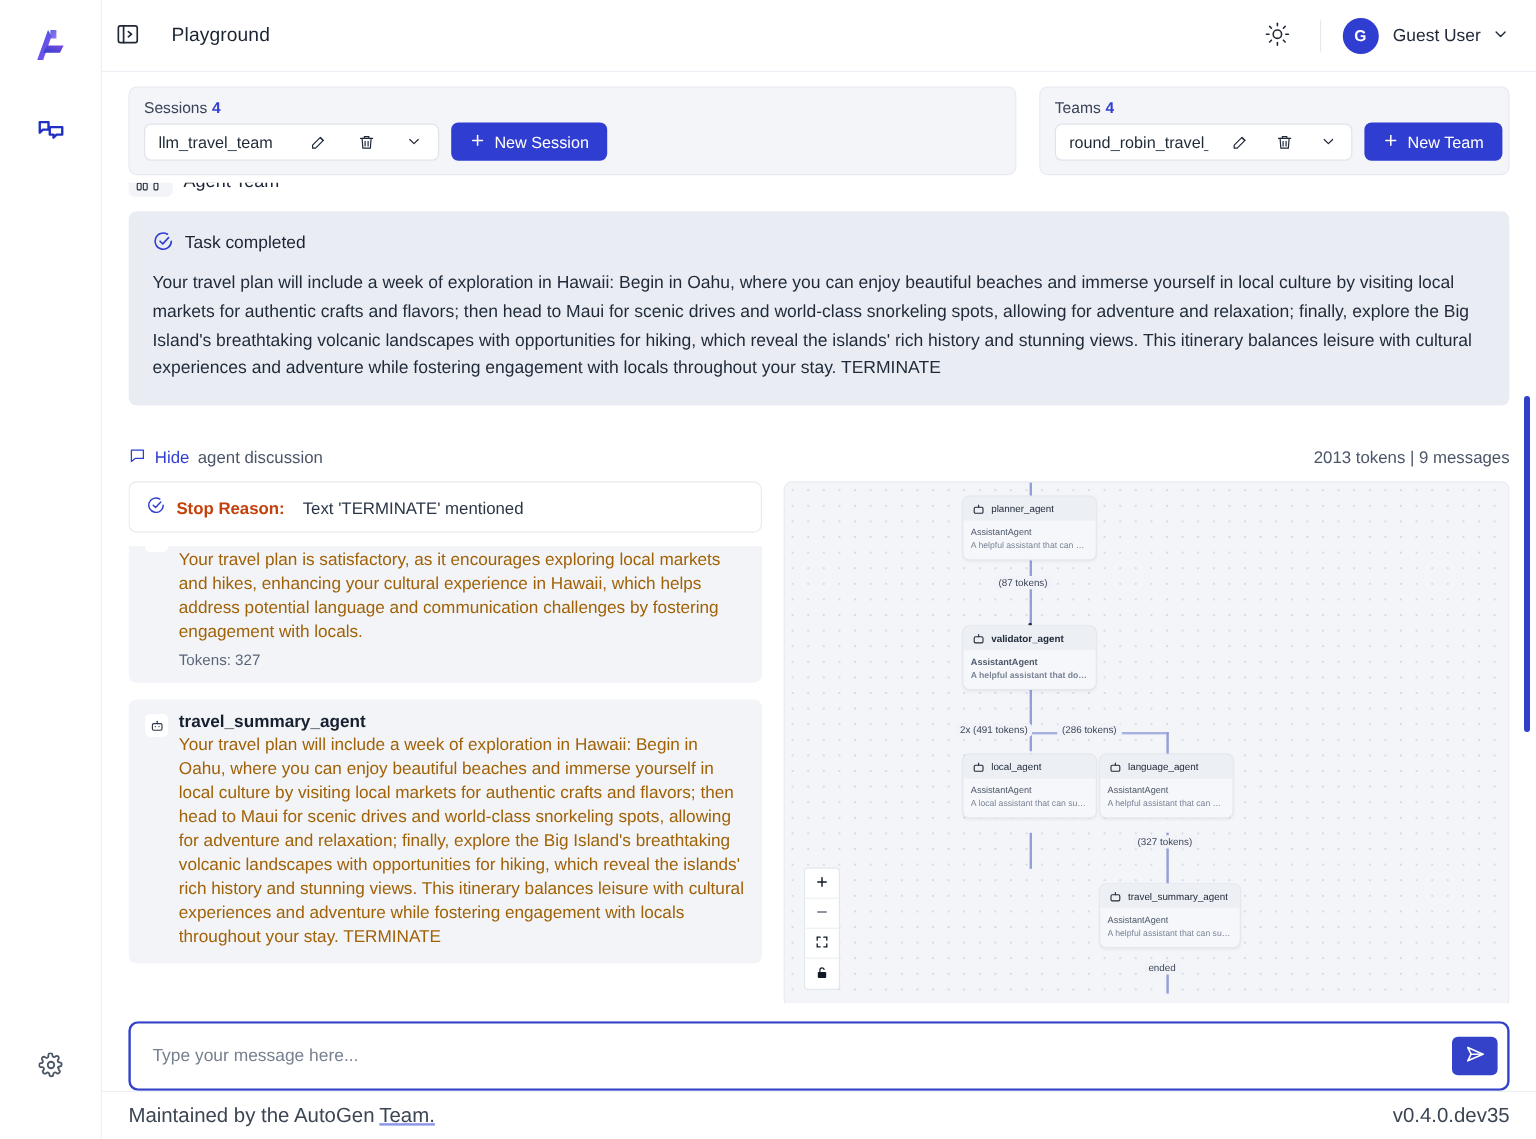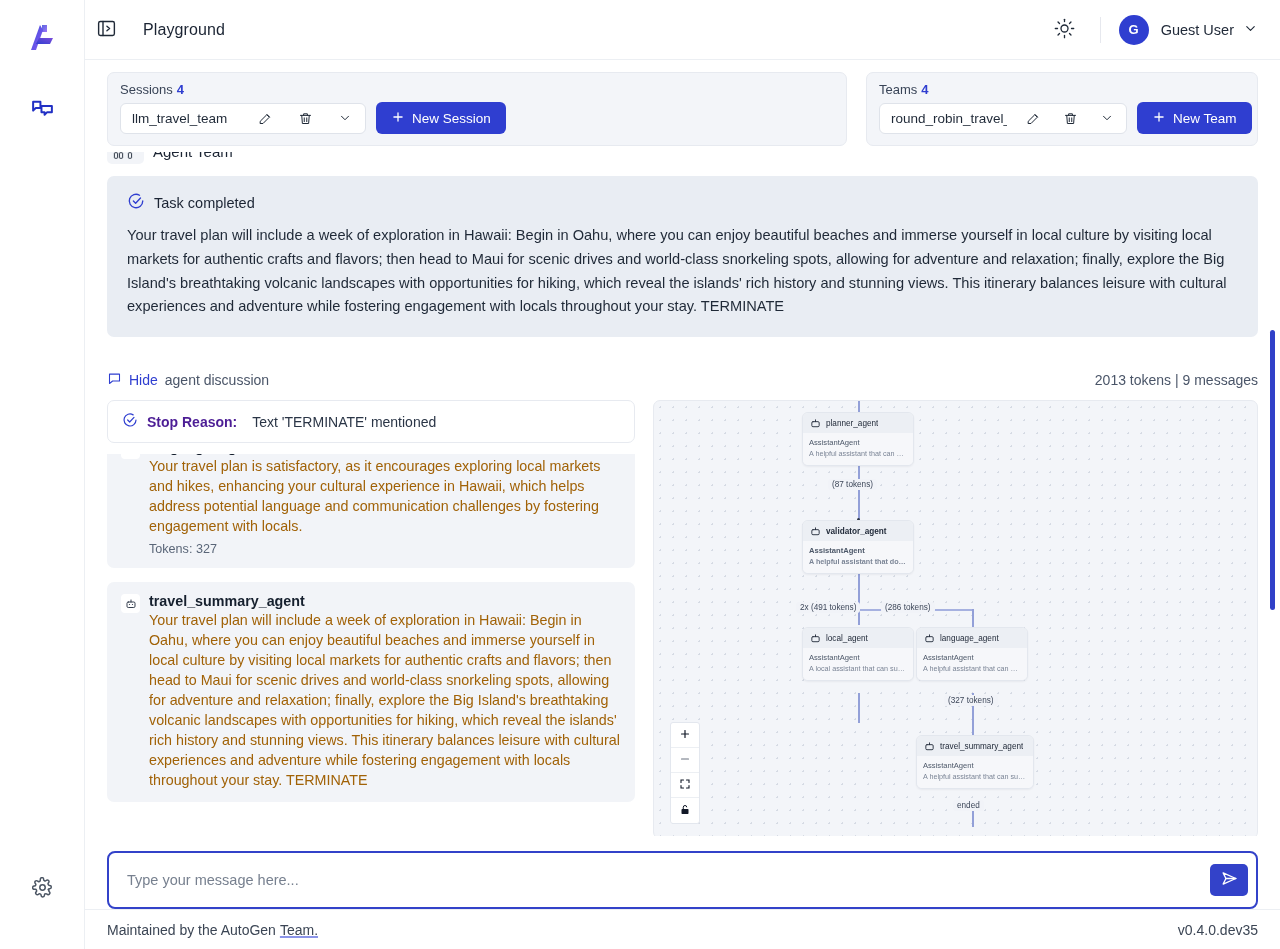--- a/index.html
+++ b/index.html
@@ -94,21 +94,21 @@
   .disc-left { display:flex; align-items:center; gap:7px; font-size:14px; color:#4a5568; cursor:pointer; }
   .disc-left .lnk { color:#2f3ed0; }
   .disc-right { margin-left:auto; font-size:14px; color:#4a5568; }
 
   .disc-grid { display:flex; gap:18px; margin-top:11px; }
   .disc-left-col { width:528px; flex:0 0 528px; position:relative; }
   .stop-box {
     border:1px solid #e7eaf0; border-radius:7px; background:#fff;
     padding:11px 14px; display:flex; align-items:center; gap:9px;
   }
-  .stop-label { font-weight:bold; font-size:14px; color:#4c1d95; }
+  .stop-label { font-weight:bold; font-size:14px; color:#c2410c; }
   .stop-val { font-size:14px; color:#2a3546; margin-left:6px; }
 
   .msgs { margin-top:11px; position:relative; height:386px; overflow:hidden; }
   .msg {
     background:#f2f4f8; border-radius:7px; padding:11px 14px 12px 14px;
     display:flex; gap:9px; margin-bottom:14px;
   }
   .msg-ico {
     width:19px;height:19px;border-radius:4px;background:#fff;flex:0 0 19px;
     display:flex;align-items:center;justify-content:center;margin-top:1px;
@@ -173,21 +173,21 @@
   }
   .composer-inner input::placeholder { color:#77808f; }
   .send {
     width:38px;height:32px;background:#3342c9;border:none;border-radius:5px;
     display:flex;align-items:center;justify-content:center;cursor:pointer;
   }
 
   
   .footer {
     height:40px; flex:0 0 40px; border-top:1px solid #eceff3;
-    display:flex; align-items:center; padding:0 22px; font-size:14px; color:#3b4554;
+    display:flex; align-items:center; padding:0 22px; font-size:17px; color:#3b4554;
   }
   .footer a { color:#3b4554; text-decoration:underline; text-decoration-color:#8b94e8; text-decoration-thickness:2px; }
   .footer .ver { margin-left:auto; color:#3b4554; }
 </style>
 </head>
 <body>
 
 <div class="app">
 
   <div class="rail">

